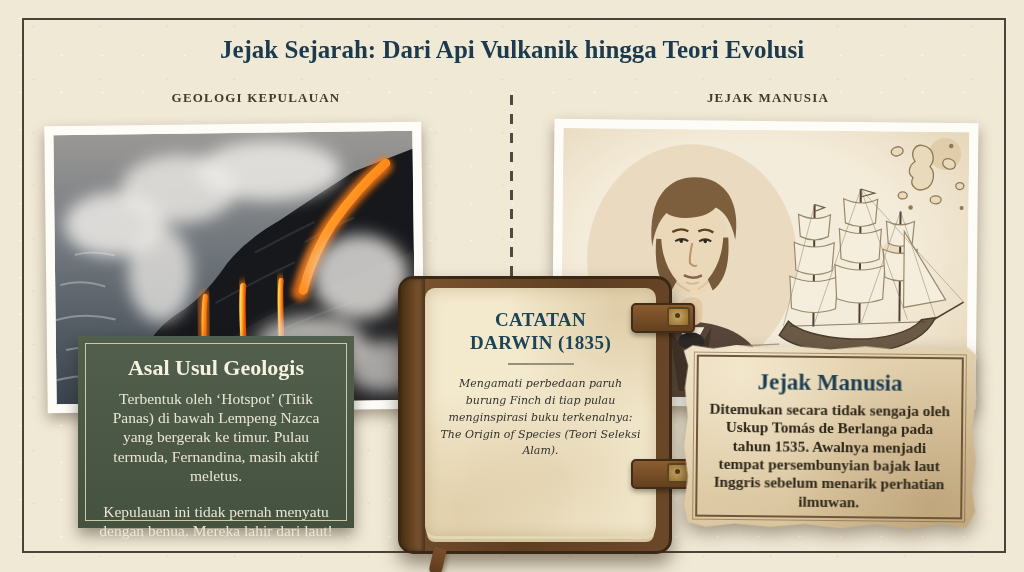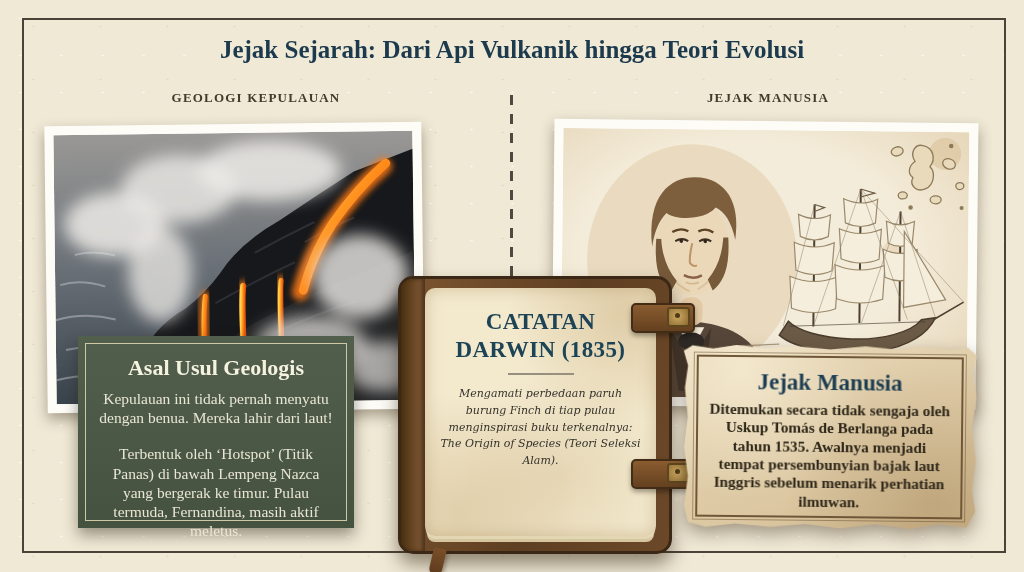--- a/index.html
+++ b/index.html
@@ -72,21 +72,21 @@
     background:
       radial-gradient(circle at 85% 10%, rgba(178,140,82,.30), transparent 38%),
       radial-gradient(circle at 15% 90%, rgba(178,140,82,.28), transparent 40%),
       radial-gradient(circle at 60% 75%, rgba(170,134,80,.18), transparent 45%),
       #f3e9cd;
     border-radius:10px;
     box-shadow:0 4px 0 -1px #e3d6b2, 0 8px 0 -2px #d6c6a0, inset 0 0 16px rgba(150,118,66,.35);
     text-align:center;
   }
   .journal-pages h3{
-    margin:20px 28px 0;font-size:23px;line-height:1.22;font-weight:700;
+    margin:20px 28px 0;font-size:19px;line-height:1.22;font-weight:700;
     color:#1d4456;letter-spacing:.4px;
   }
   .journal-rule{width:66px;height:2px;background:#98907e;margin:9px auto 11px;}
   .journal-script{
     margin:0 14px;font-family:"DejaVu Serif",serif;font-style:italic;
     font-size:11px;line-height:1.52;color:#34322c;
   }
   .strap{
     position:absolute;right:-26px;width:60px;height:26px;z-index:2;
     background:linear-gradient(180deg,#8a5c30,#64401f);
@@ -294,22 +294,22 @@
       <circle cx="348" cy="76" r="1.6" fill="#8d7a58"></circle>
       <circle cx="388" cy="14" r="1.6" fill="#8d7a58"></circle>
       <circle cx="399" cy="76" r="1.4" fill="#8d7a58"></circle>
     </g>
   </svg>
 </figure>
 
 <section class="green-card">
   <div class="green-card-inner">
     <h2>Asal Usul Geologis</h2>
+    <p>Terbentuk oleh ‘Hotspot’ (Titik Panas) di bawah Lempeng Nazca yang bergerak ke timur. Pulau termuda, Fernandina, masih aktif meletus.</p>
     <p>Kepulauan ini tidak pernah menyatu dengan benua. Mereka lahir dari laut!</p>
-    <p>Terbentuk oleh ‘Hotspot’ (Titik Panas) di bawah Lempeng Nazca yang bergerak ke timur. Pulau termuda, Fernandina, masih aktif meletus.</p>
   </div>
 </section>
 
 <section class="journal">
   <div class="journal-spine"></div>
   <div class="journal-pages">
     <h3>CATATAN DARWIN (1835)</h3>
     <div class="journal-rule"></div>
     <p class="journal-script">Mengamati perbedaan paruh burung Finch di tiap pulau menginspirasi buku terkenalnya: The Origin of Species (Teori Seleksi Alam).</p>
   </div>

